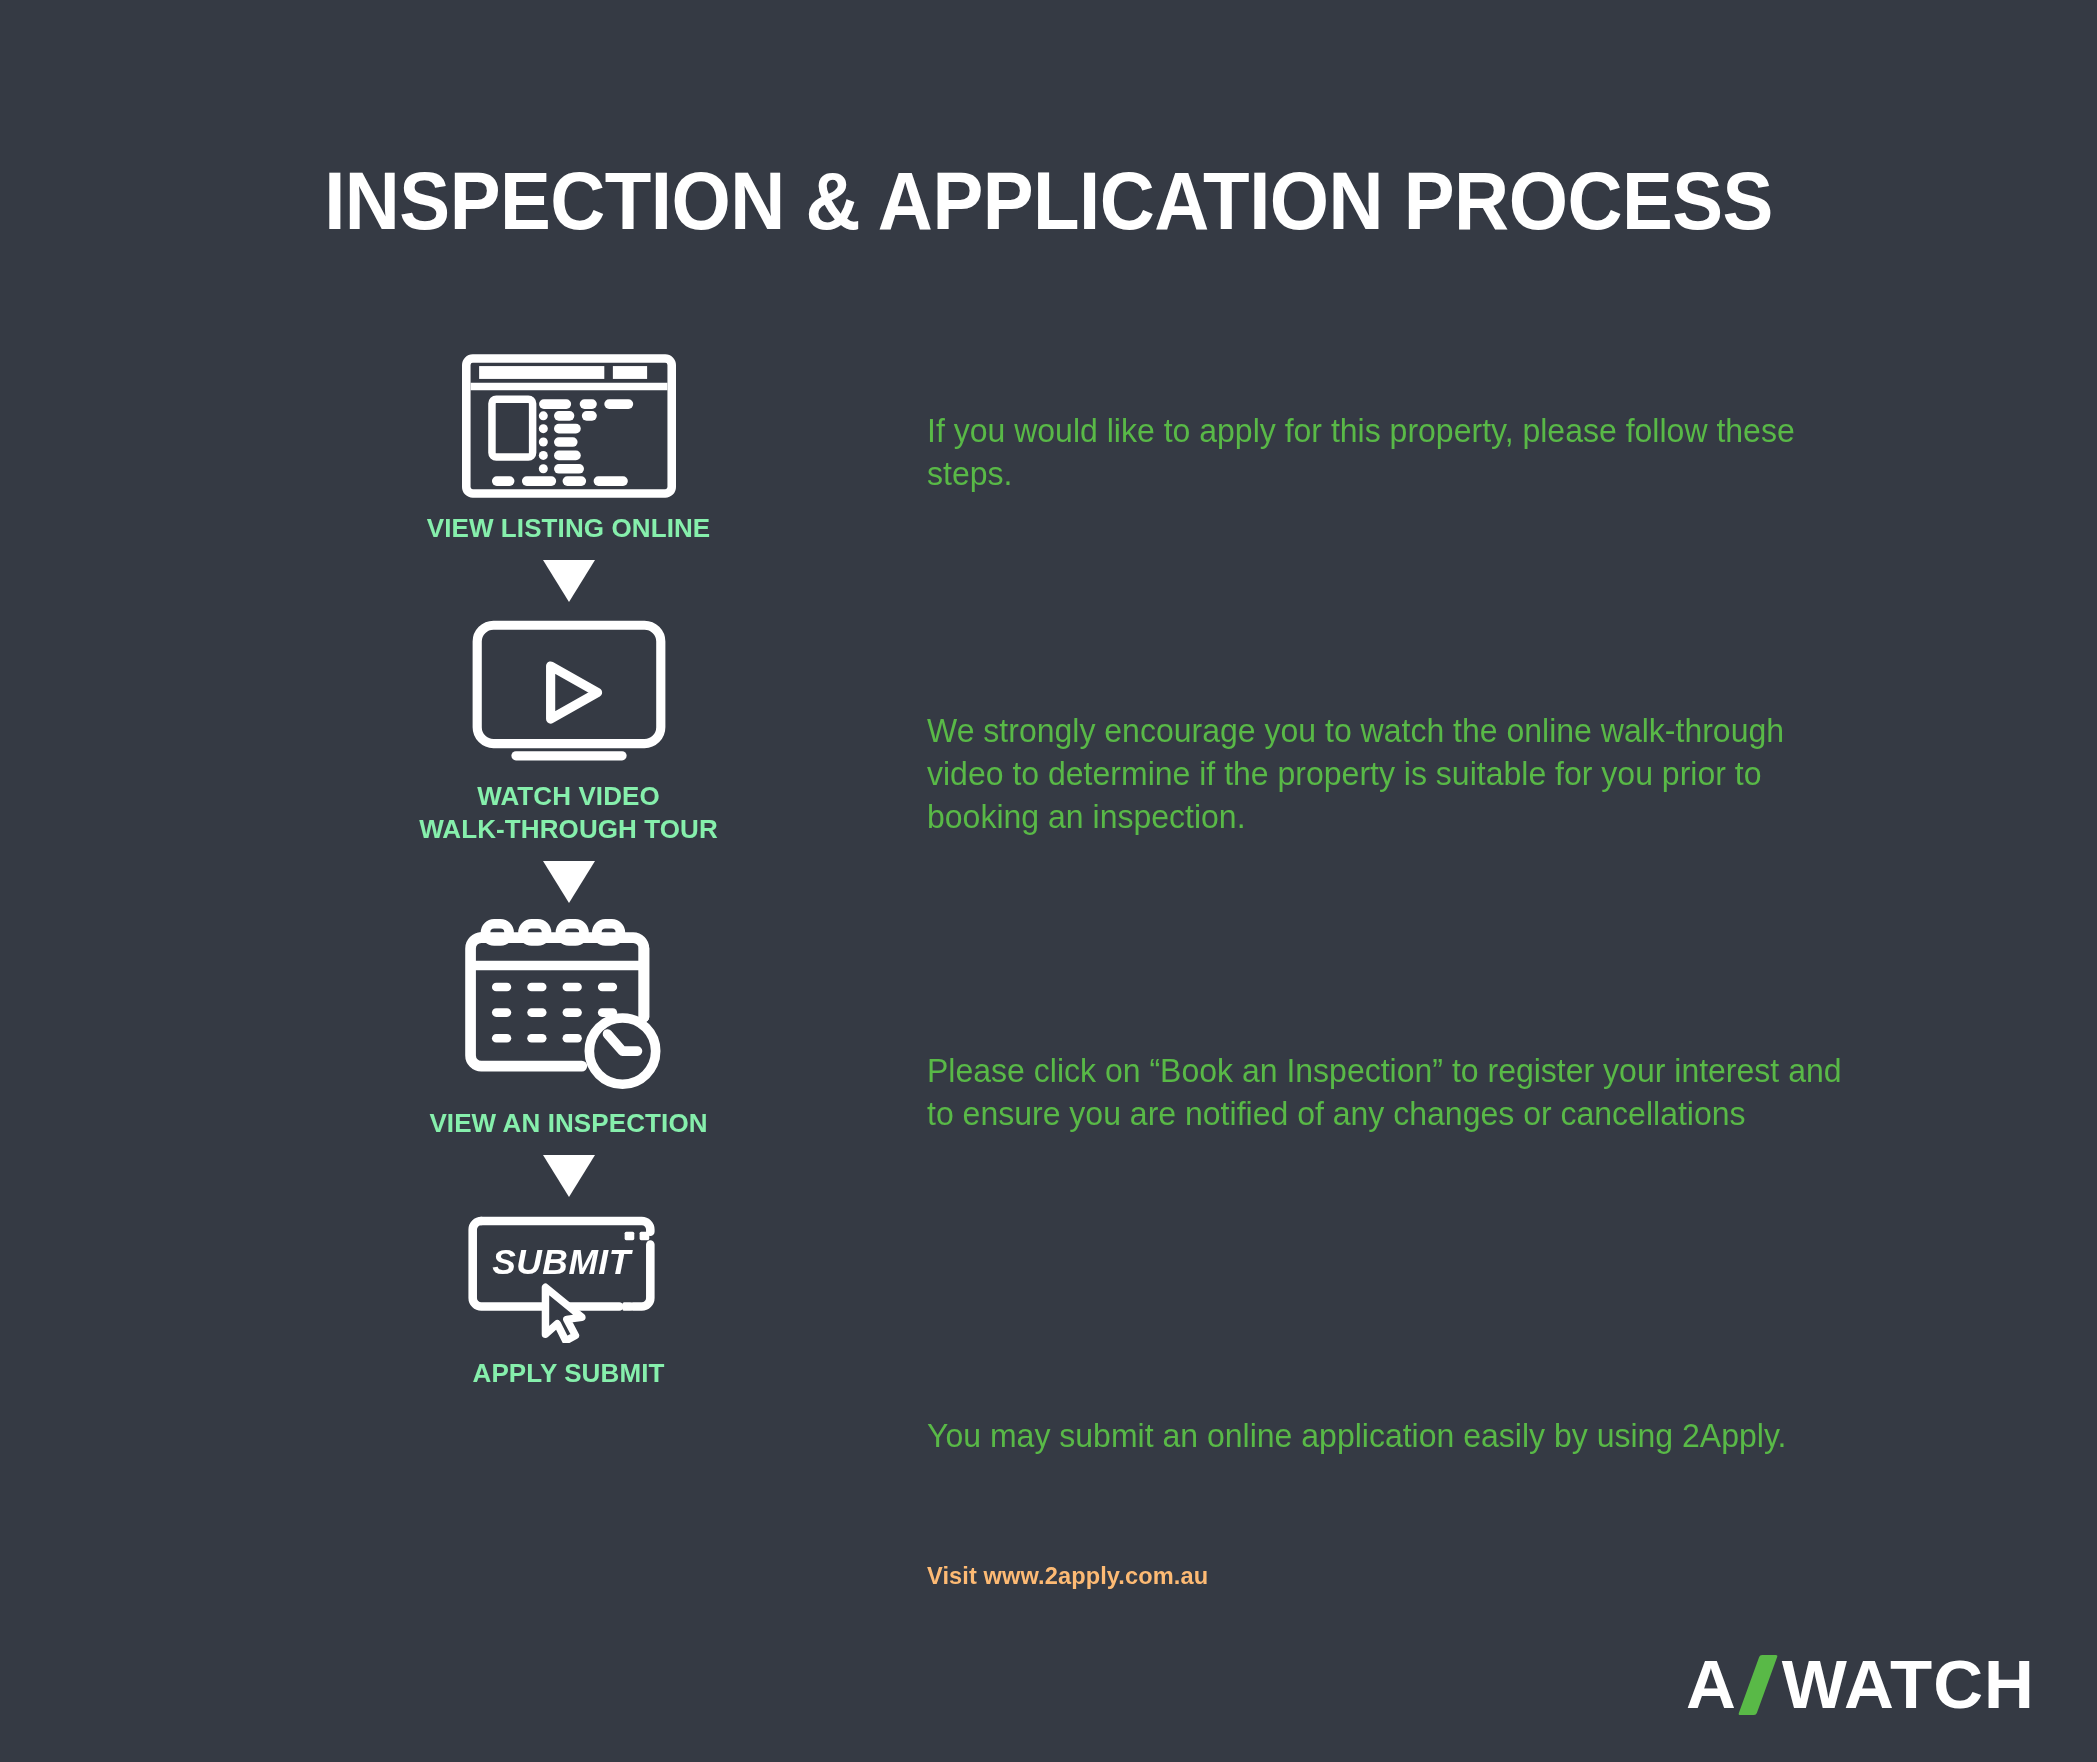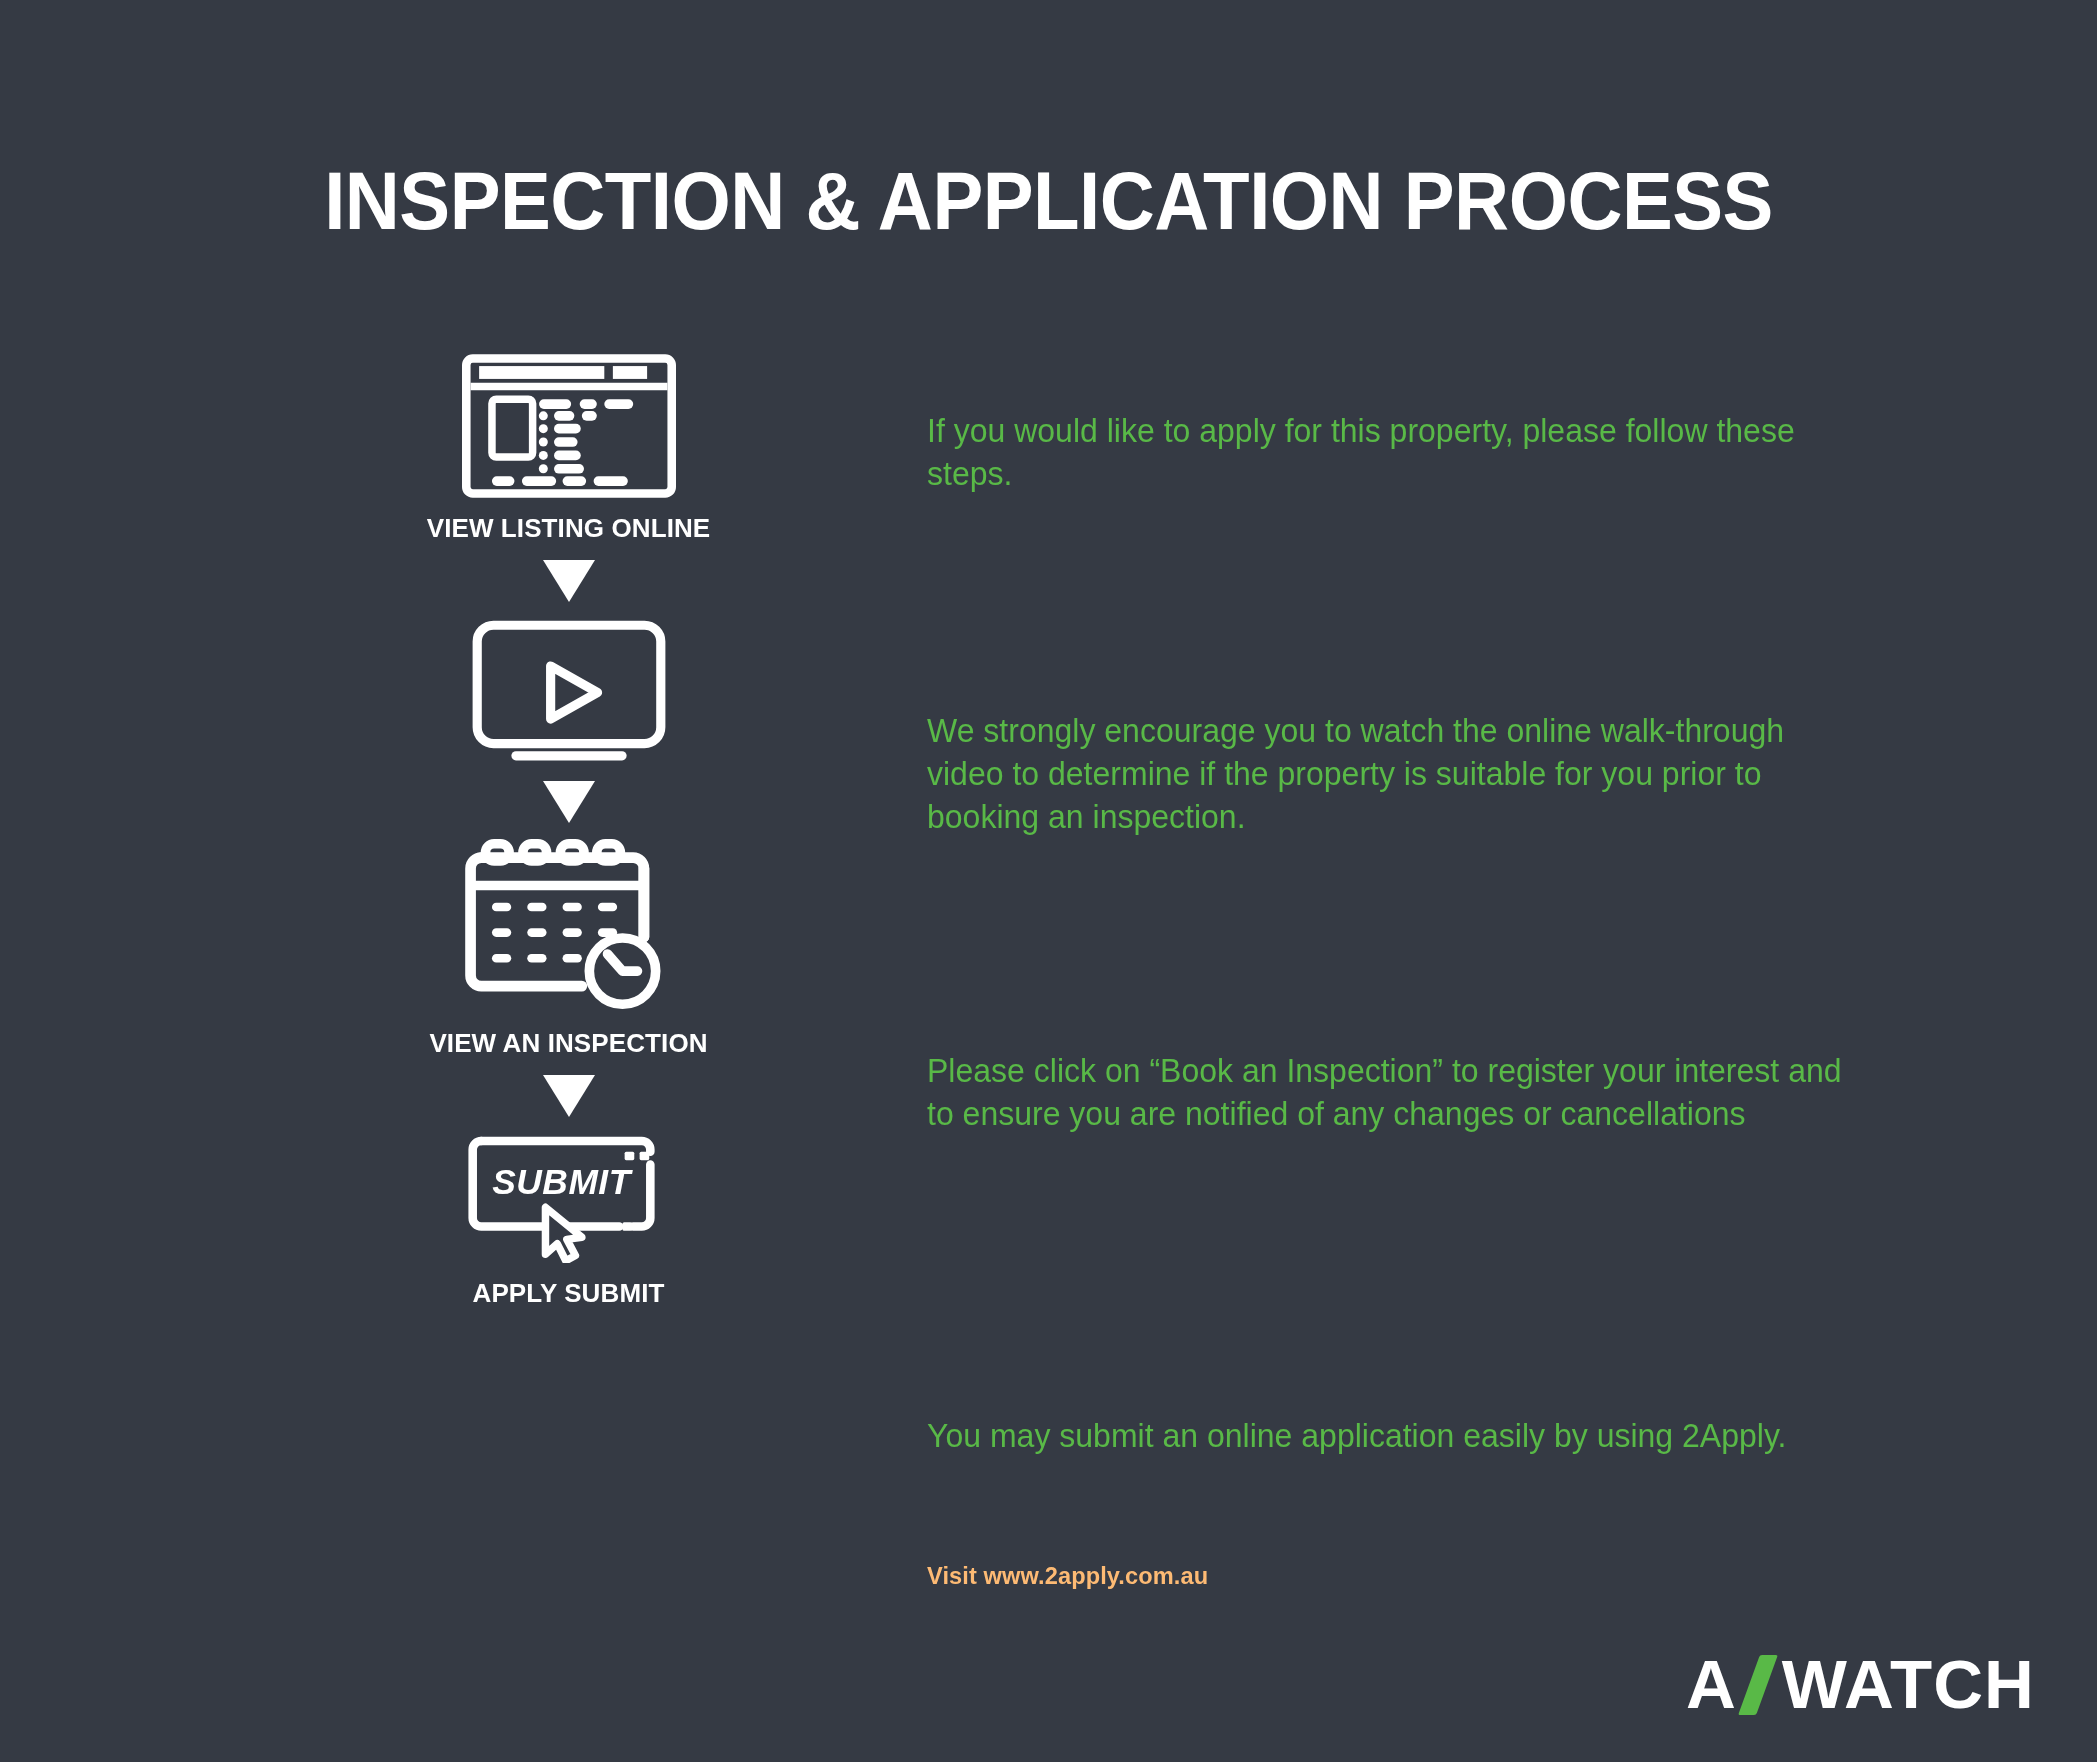--- a/index.html
+++ b/index.html
@@ -46,21 +46,21 @@
     align-items: center;
   }
   .icon-wrap {
     display: flex;
     align-items: center;
     justify-content: flex-start;
     font-style: italic;
   }
   .step-label {
     margin-top: 14px;
-    color: #ffffff;
+    color: #86efac;
     font-weight: 700;
     font-size: 26px;
     line-height: 1.28;
     letter-spacing: 0.1px;
     text-align: center;
     white-space: pre-line;
   }
   .arrow {
     width: 0; height: 0;
     border-left: 26px solid transparent;
@@ -172,20 +172,22 @@
     <div class="arrow"></div>
 
     <div class="step">
       <div class="icon-wrap">
         <svg width="204" height="153" viewBox="0 0 200 150" aria-hidden="true">
           <rect x="10" y="12" width="180" height="116" rx="16" ry="16" fill="none" stroke="#ffffff" stroke-width="9"></rect>
           <path d="M82 52 L82 104 L128 78 Z" fill="none" stroke="#ffffff" stroke-width="9" stroke-linejoin="round" stroke-linecap="round"></path>
           <line x1="48" y1="140" x2="152" y2="140" stroke="#ffffff" stroke-width="9" stroke-linecap="round"></line>
         </svg>
       </div>
+      <div class="step-label">WATCH VIDEO
+WALK-THROUGH TOUR</div>
     </div>
 
     <div class="arrow"></div>
 
     <div class="step">
       <div class="icon-wrap">
         <svg width="214" height="179" viewBox="0 0 200 167" aria-hidden="true">
 
           <path d="M18 22 H160 a10 10 0 0 1 10 10 V96" fill="none" stroke="#ffffff" stroke-width="10" stroke-linecap="round"></path>
           <path d="M170 32 V96" fill="none" stroke="#ffffff" stroke-width="10" stroke-linecap="round"></path>

